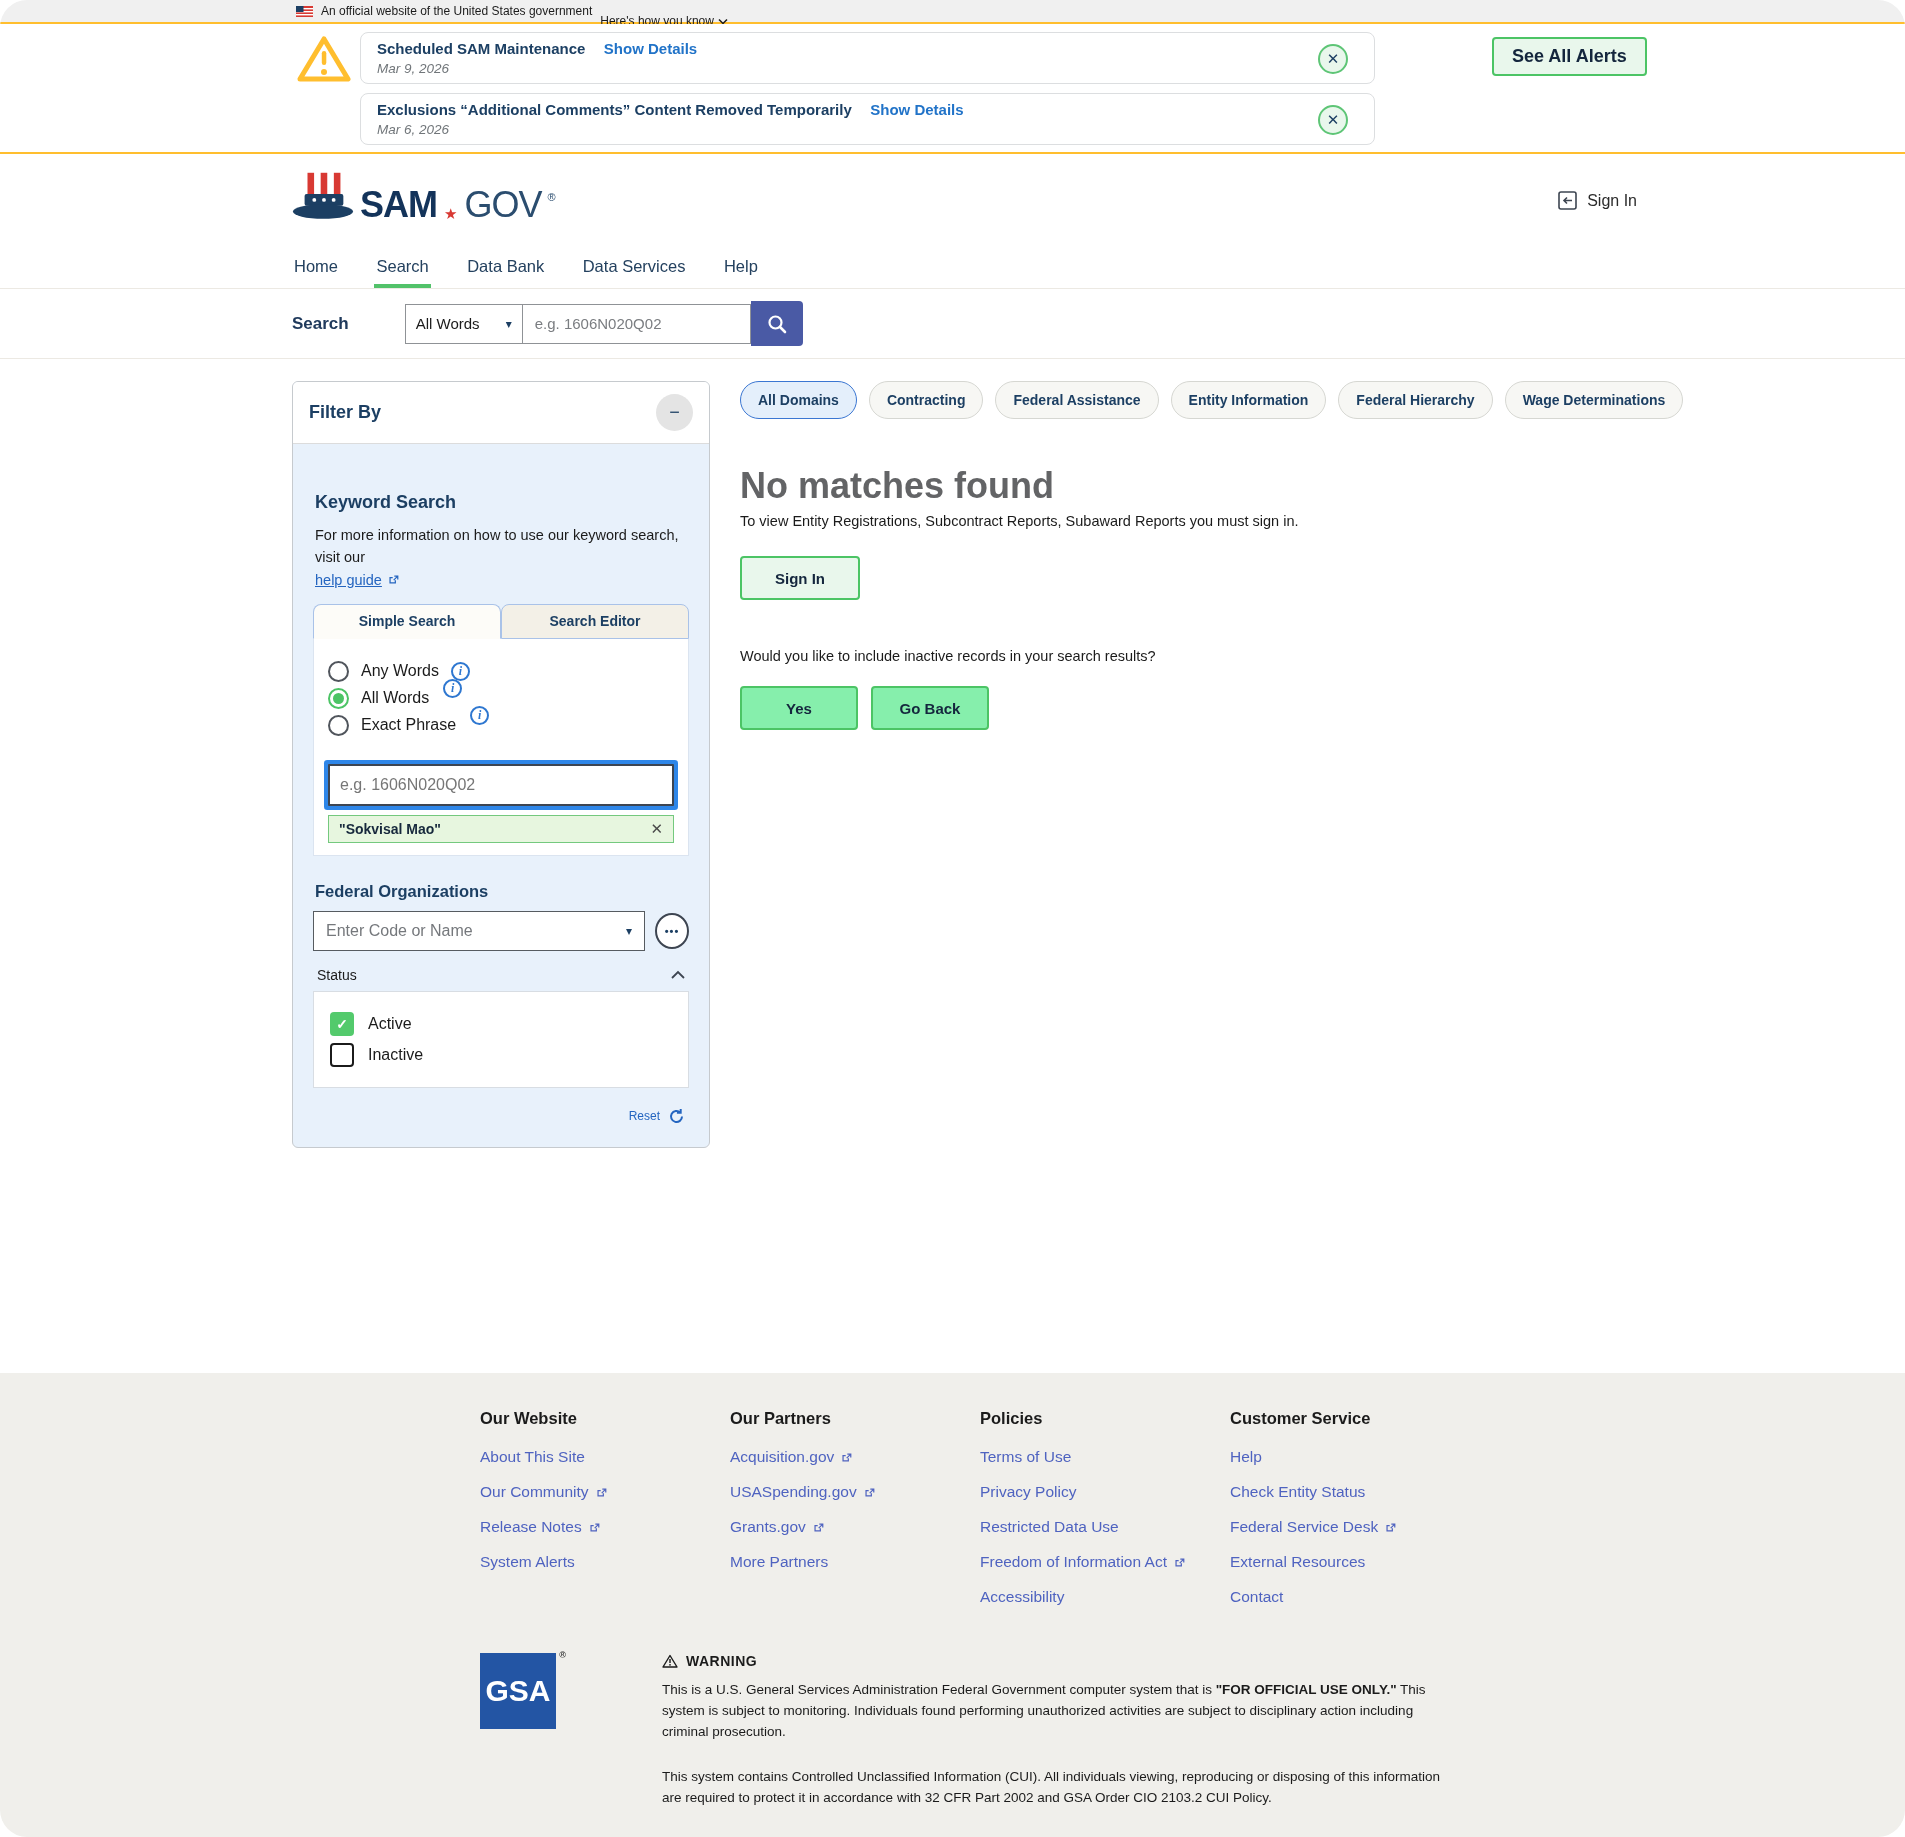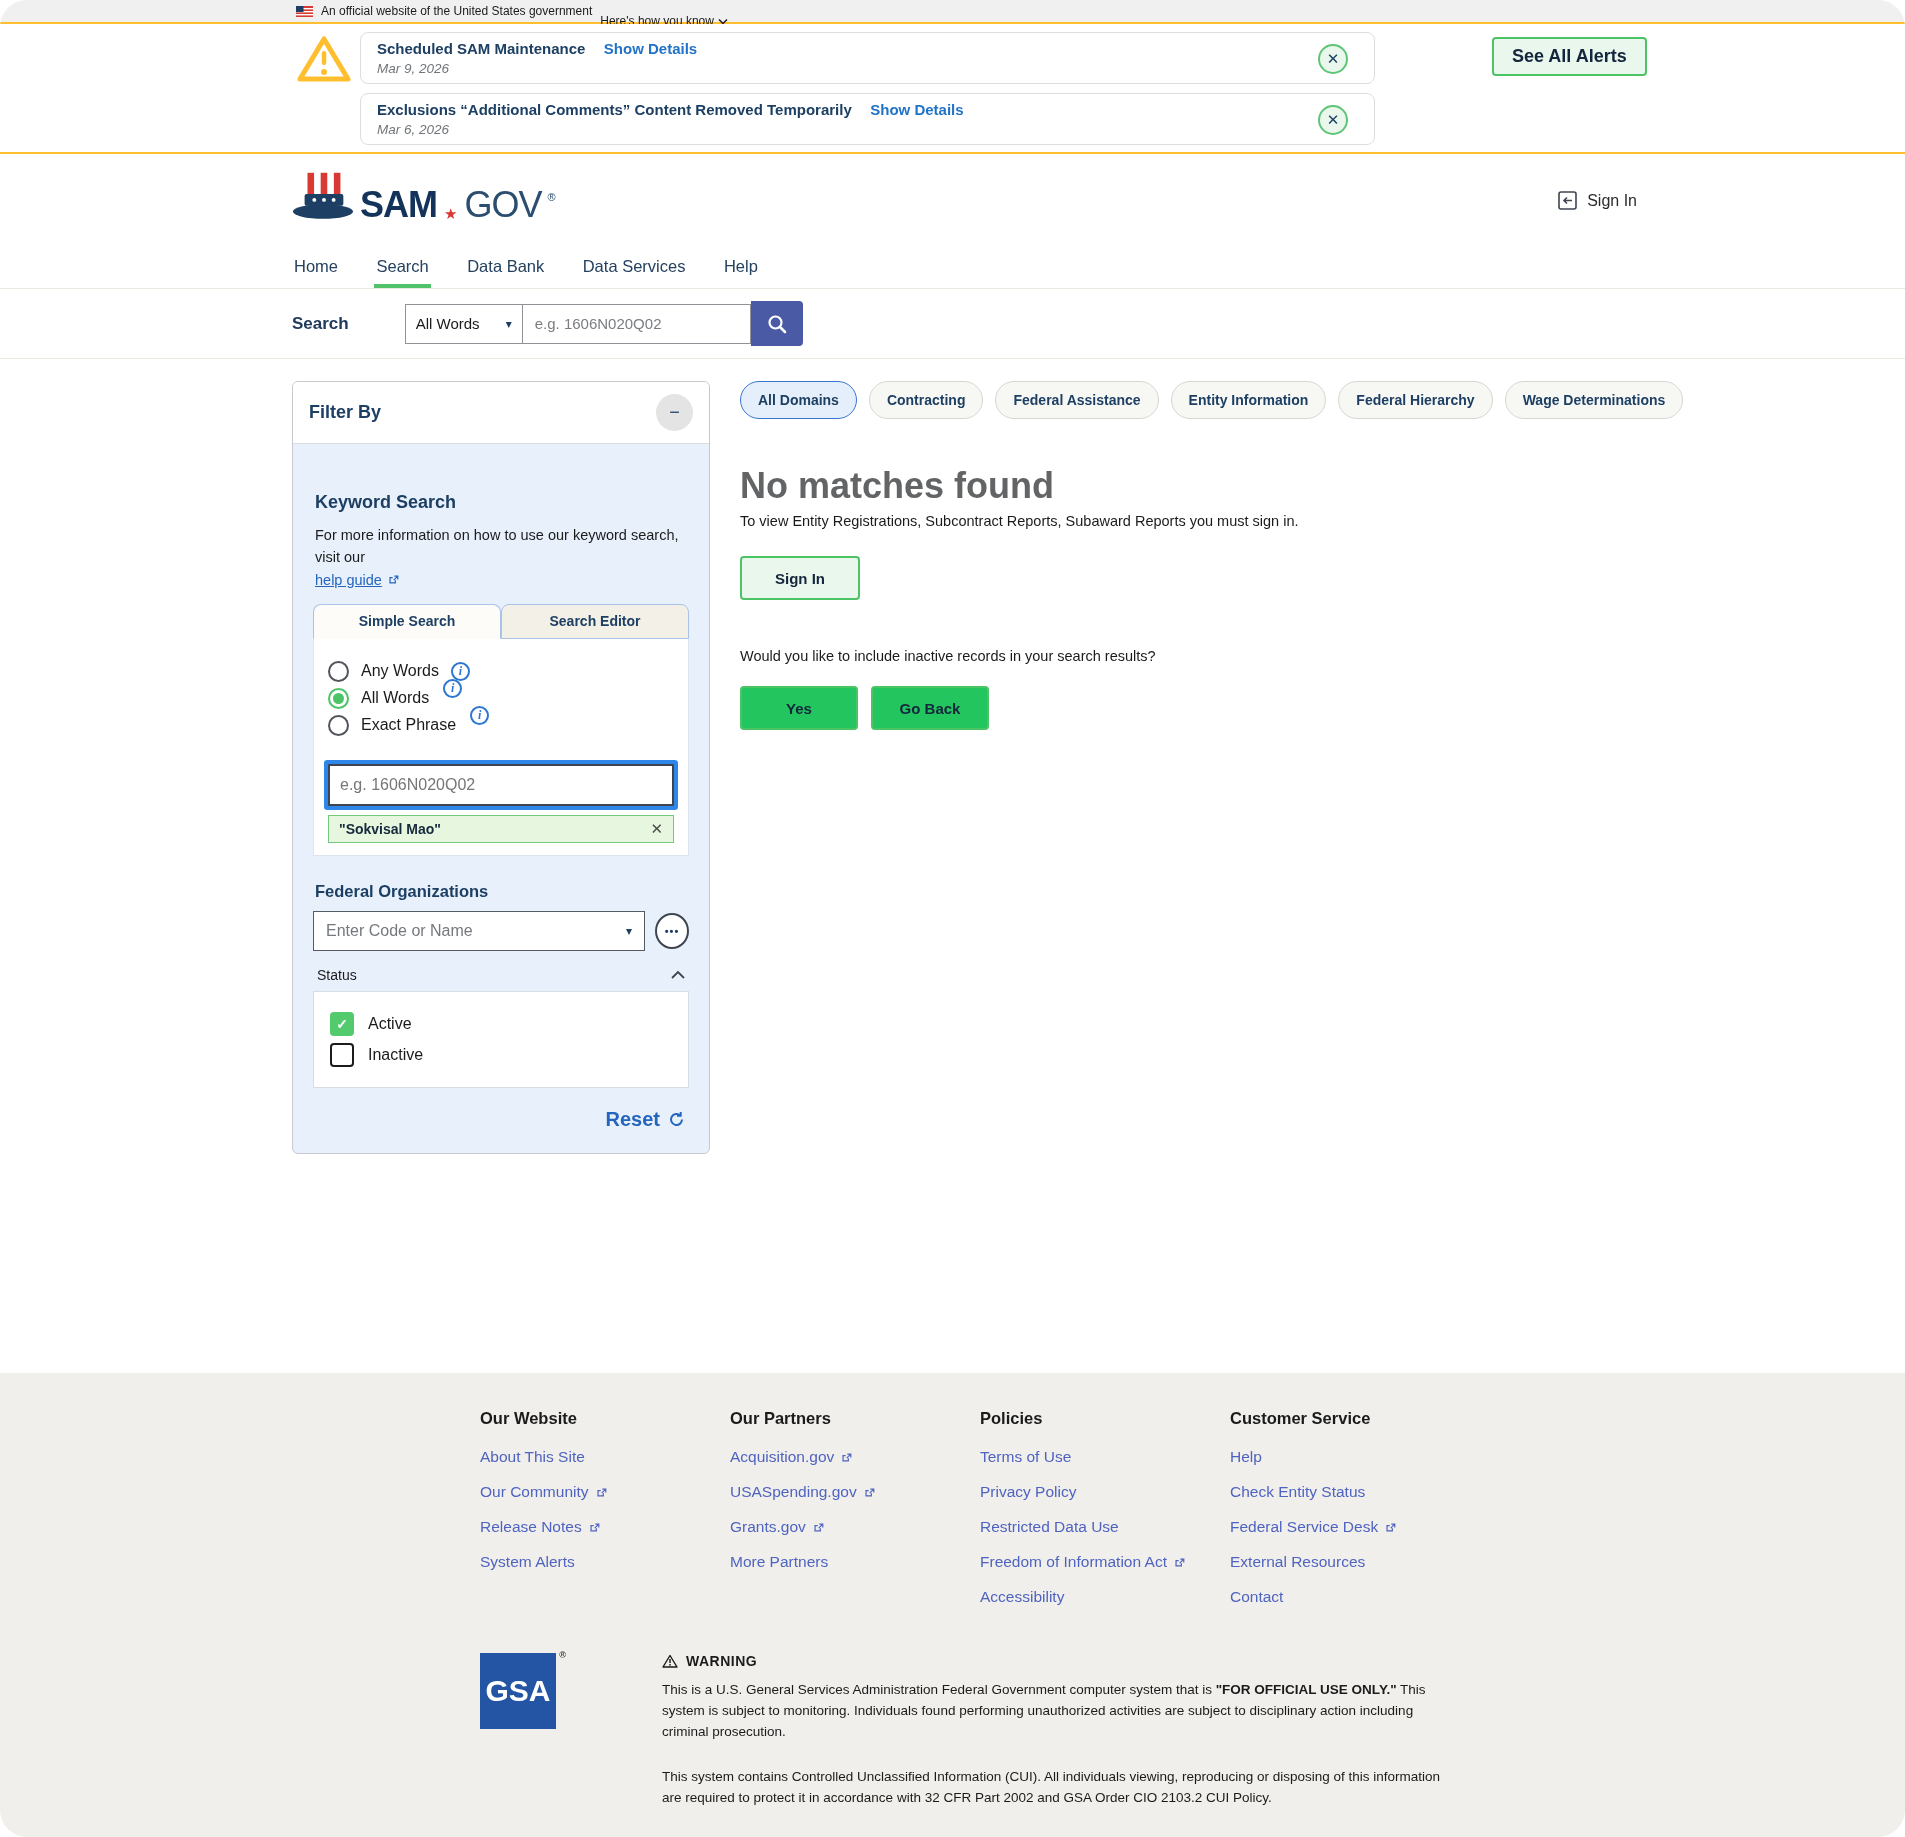--- a/index.html
+++ b/index.html
@@ -76,34 +76,34 @@
   .fo-row { display:flex; align-items:center; gap:10px; }
   .fo-select { flex:0 0 332px; height:40px; background:#fff; border:1px solid #565b60; display:flex; align-items:center; justify-content:space-between; padding:0 12px; font-size:16px; color:#75787c; cursor:pointer; }
   .fo-more { width:36px; height:36px; border-radius:50%; border:2px solid #3d4551; background:#fff; display:flex; align-items:center; justify-content:center; color:#1c3f63; font-size:11px; font-weight:bold; letter-spacing:1px; cursor:pointer; }
   .status-row { display:flex; justify-content:space-between; align-items:center; margin:16px 4px 8px; font-size:14px; color:#1b1b1b; }
   .status-card { background:#fff; border:1px solid #d8dde3; padding:13px 16px; }
   .check-row { display:flex; align-items:center; gap:14px; margin:7px 0; }
   .checkbox { width:24px; height:24px; border-radius:4px; flex:0 0 auto; cursor:pointer; }
   .checkbox.checked { background:#53ca6c; color:#fff; display:flex; align-items:center; justify-content:center; font-size:14px; font-weight:bold; }
   .checkbox.unchecked { border:2px solid #1b1b1b; background:#fff; }
   .check-label { font-size:16px; }
-  .reset-row { display:flex; justify-content:flex-end; align-items:center; gap:8px; margin:20px 4px 0; color:#2465c0; font-weight:bold; font-size:20px; cursor:pointer; }
+  .reset-row { display:flex; justify-content:flex-end; align-items:center; gap:8px; margin:20px 4px 0; color:#2465c0; font-weight:normal; font-size:12px; cursor:pointer; }
 
   
   .results { flex:1; }
   .domain-pills { display:flex; gap:12px; }
   .pill { height:38px; padding:0 17px; border-radius:19px; display:flex; align-items:center; font-size:14px; font-weight:bold; color:#1c3f63; background:#f7f7f4; border:1px solid #d6d7d2; cursor:pointer; white-space:nowrap; }
   .pill.active { background:#e4effb; border-color:#3a76d2; }
   .nm-title { font-size:36px; font-weight:bold; color:#636466; margin-top:46px; }
   .nm-sub { font-size:14.5px; margin-top:14px; color:#1b1b1b; }
   .nm-text { font-size:14.5px; margin-top:4px; max-width:600px; line-height:1.45; color:#1b1b1b; }
   .btn-signin { margin-top:24px; width:120px; height:44px; background:#e9f7ec; border:2px solid #4cc465; border-radius:4px; font-size:15px; font-weight:bold; color:#14263d; cursor:pointer; }
   .nm-question { margin-top:48px; font-size:14.5px; color:#1b1b1b; }
   .btn-row { display:flex; gap:13px; margin-top:22px; }
-  .btn-outline { width:118px; height:44px; background:#22c55e; border:2px solid #4cc465; border-radius:4px; font-weight:bold; font-size:15px; color:#14263d; cursor:pointer; }
+  .btn-outline { width:118px; height:44px; background:#86efac; border:2px solid #4cc465; border-radius:4px; font-weight:bold; font-size:15px; color:#14263d; cursor:pointer; }
 
   
   .footer-light { background:#f0efeb; padding:36px 0 30px; }
   .foot-cols { margin-left:480px; display:flex; }
   .foot-col { width:250px; }
   .foot-head { font-size:16.5px; font-weight:bold; color:#1b1b1b; margin-bottom:20px; }
   .foot-link { display:flex; align-items:center; gap:6px; color:#4f63c0; font-size:15.5px; margin-bottom:17px; cursor:pointer; text-decoration:none; width:max-content; }
   .gsa-row { margin-left:480px; margin-top:30px; display:flex; }
   .gsa-logo { width:76px; height:76px; background:#2355a4; color:#fff; display:flex; align-items:center; justify-content:center; font-size:30px; font-weight:bold; position:relative; }
   .gsa-reg { position:absolute; top:-3px; right:-10px; font-size:9px; color:#3a3a3a; }

